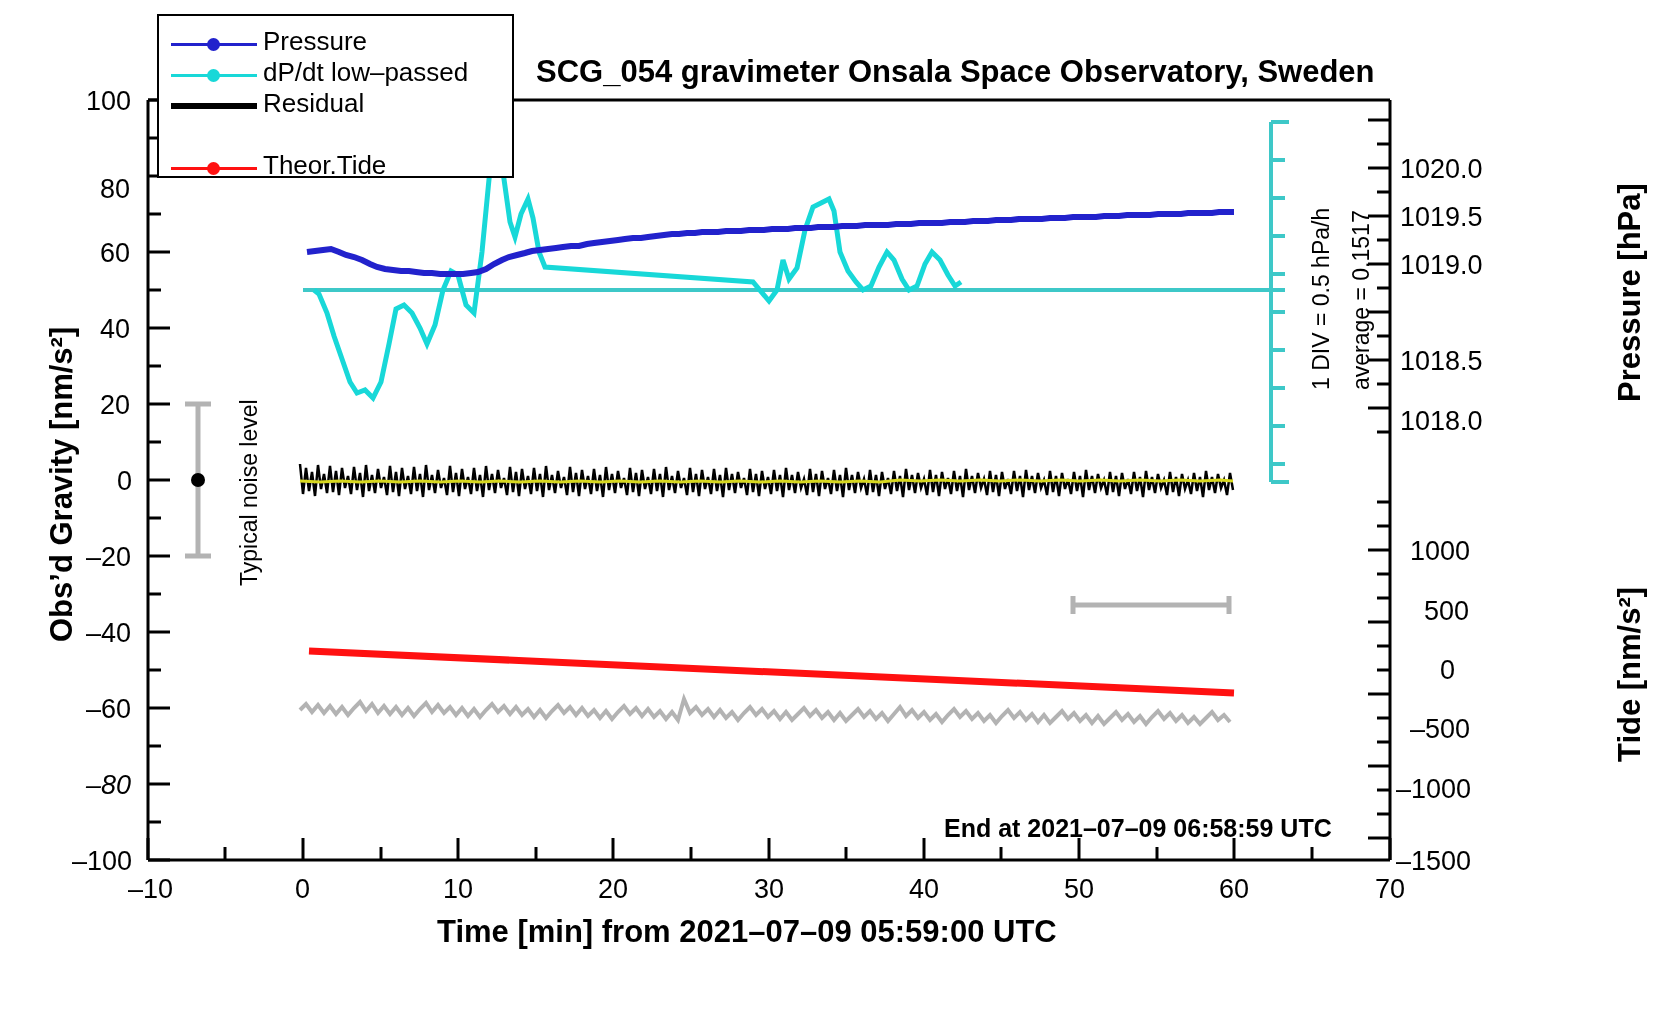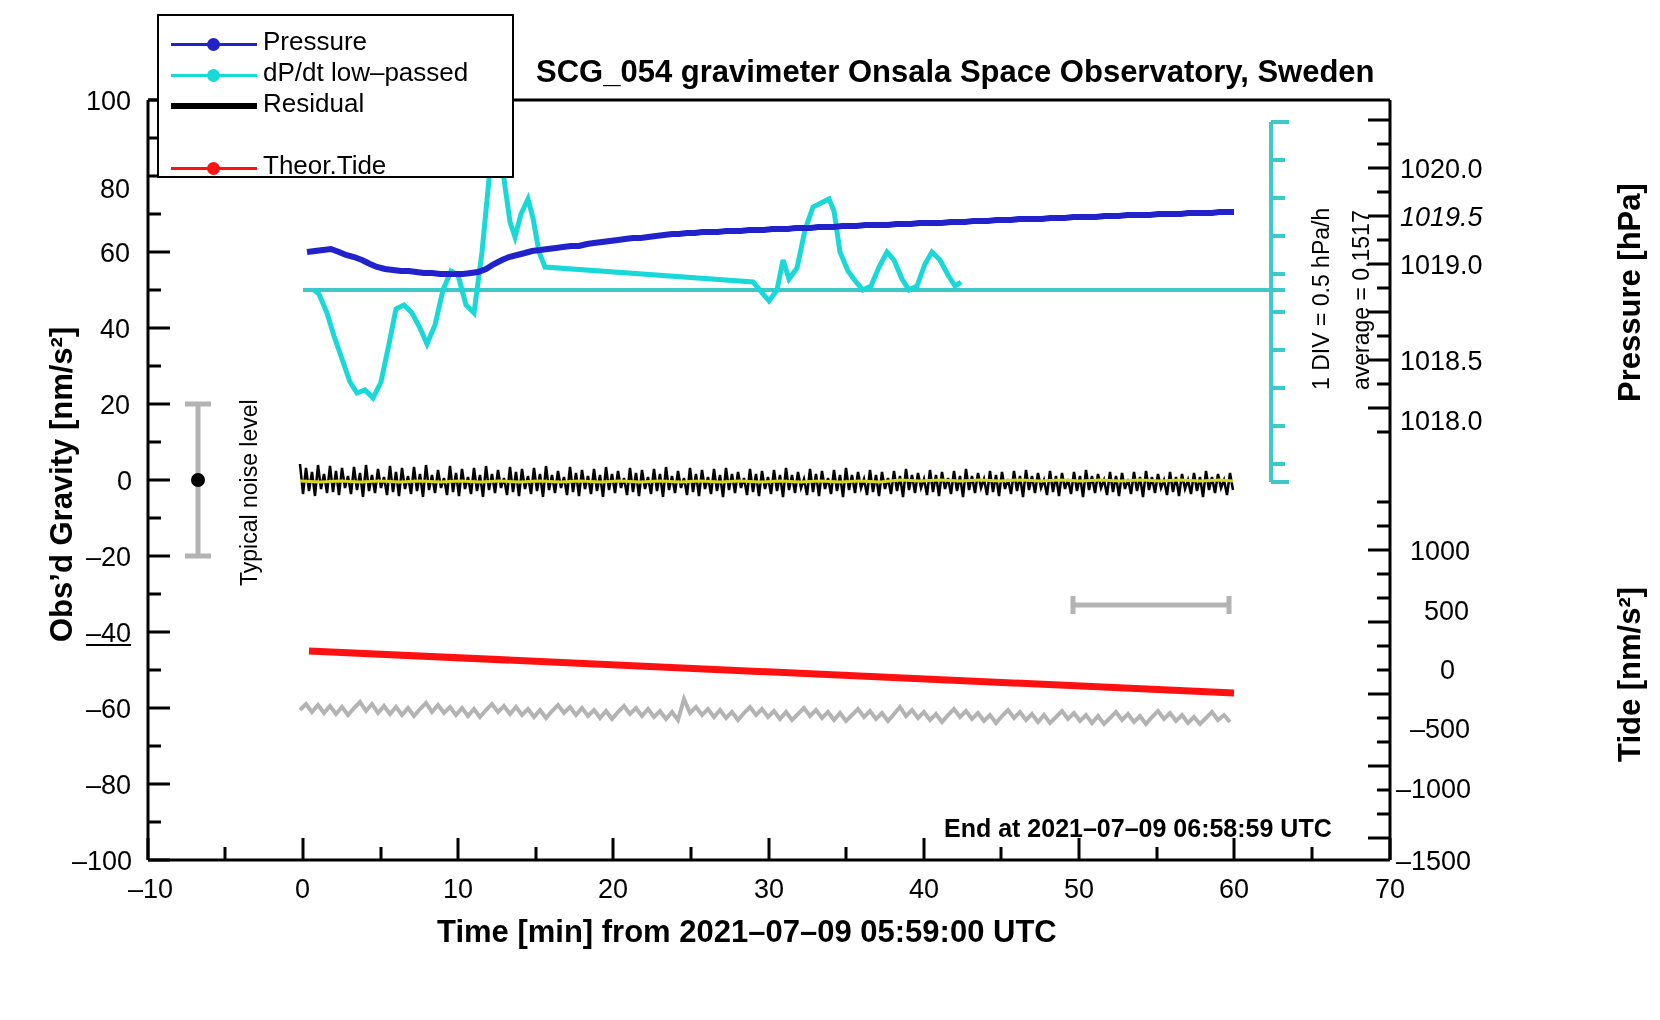--- a/index.html
+++ b/index.html
@@ -249,37 +249,37 @@
 
 <div class="lbl" style="left:528px;top:52px;font-size:31px;font-weight:bold;margin-left:8px;">SCG_054 gravimeter Onsala Space Observatory, Sweden</div>
 
 <div class="lbl tick-num" style="left:86px;top:84px;">100</div>
 <div class="lbl tick-num" style="left:100px;top:160px;margin-top:12px;">80</div>
 <div class="lbl tick-num" style="left:100px;top:236px;">60</div>
 <div class="lbl tick-num" style="left:100px;top:312px;">40</div>
 <div class="lbl tick-num" style="left:100px;top:388px;">20</div>
 <div class="lbl tick-num" style="left:117px;top:464px;">0</div>
 <div class="lbl tick-num" style="left:86px;top:540px;">–20</div>
-<div class="lbl tick-num" style="left:86px;top:616px;text-decoration:underline;">–40</div>
+<div class="lbl tick-num" style="left:86px;top:616px;">–40</div>
 <div class="lbl tick-num" style="left:86px;top:692px;">–60</div>
-<div class="lbl tick-num" style="left:86px;top:768px;">–80</div>
+<div class="lbl tick-num" style="left:86px;top:768px;font-style:italic;">–80</div>
 <div class="lbl tick-num" style="left:72px;top:844px;">–100</div>
 
 <div class="lbl tick-num" style="left:128px;top:872px;">–10</div>
 <div class="lbl tick-num" style="left:295px;top:872px;">0</div>
 <div class="lbl tick-num" style="left:443px;top:872px;">10</div>
 <div class="lbl tick-num" style="left:598px;top:872px;">20</div>
 <div class="lbl tick-num" style="left:754px;top:872px;">30</div>
 <div class="lbl tick-num" style="left:909px;top:872px;">40</div>
 <div class="lbl tick-num" style="left:1064px;top:872px;">50</div>
 <div class="lbl tick-num" style="left:1219px;top:872px;">60</div>
 <div class="lbl tick-num" style="left:1375px;top:872px;">70</div>
 
 <div class="lbl tick-num" style="left:1400px;top:152px;">1020.0</div>
-<div class="lbl tick-num" style="left:1400px;top:200px;font-style:italic;">1019.5</div>
+<div class="lbl tick-num" style="left:1400px;top:200px;">1019.5</div>
 <div class="lbl tick-num" style="left:1400px;top:248px;">1019.0</div>
 <div class="lbl tick-num" style="left:1400px;top:344px;">1018.5</div>
 <div class="lbl tick-num" style="left:1400px;top:404px;">1018.0</div>
 
 <div class="lbl tick-num" style="left:1410px;top:534px;">1000</div>
 <div class="lbl tick-num" style="left:1424px;top:594px;">500</div>
 <div class="lbl tick-num" style="left:1440px;top:653px;">0</div>
 <div class="lbl tick-num" style="left:1410px;top:712px;">–500</div>
 <div class="lbl tick-num" style="left:1396px;top:772px;">–1000</div>
 <div class="lbl tick-num" style="left:1396px;top:844px;">–1500</div>

